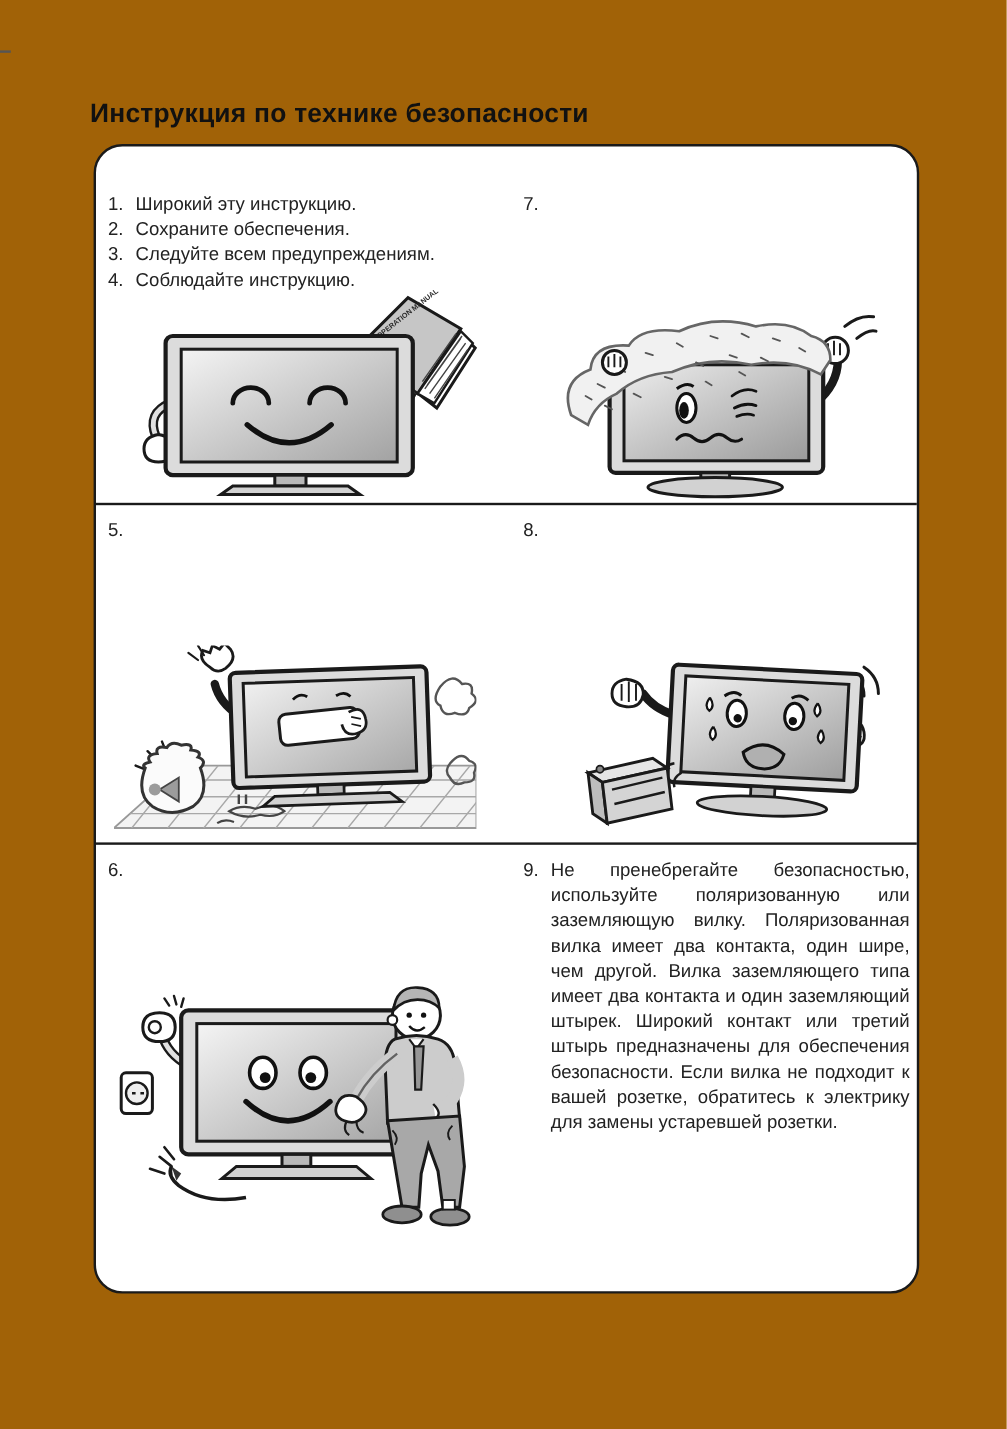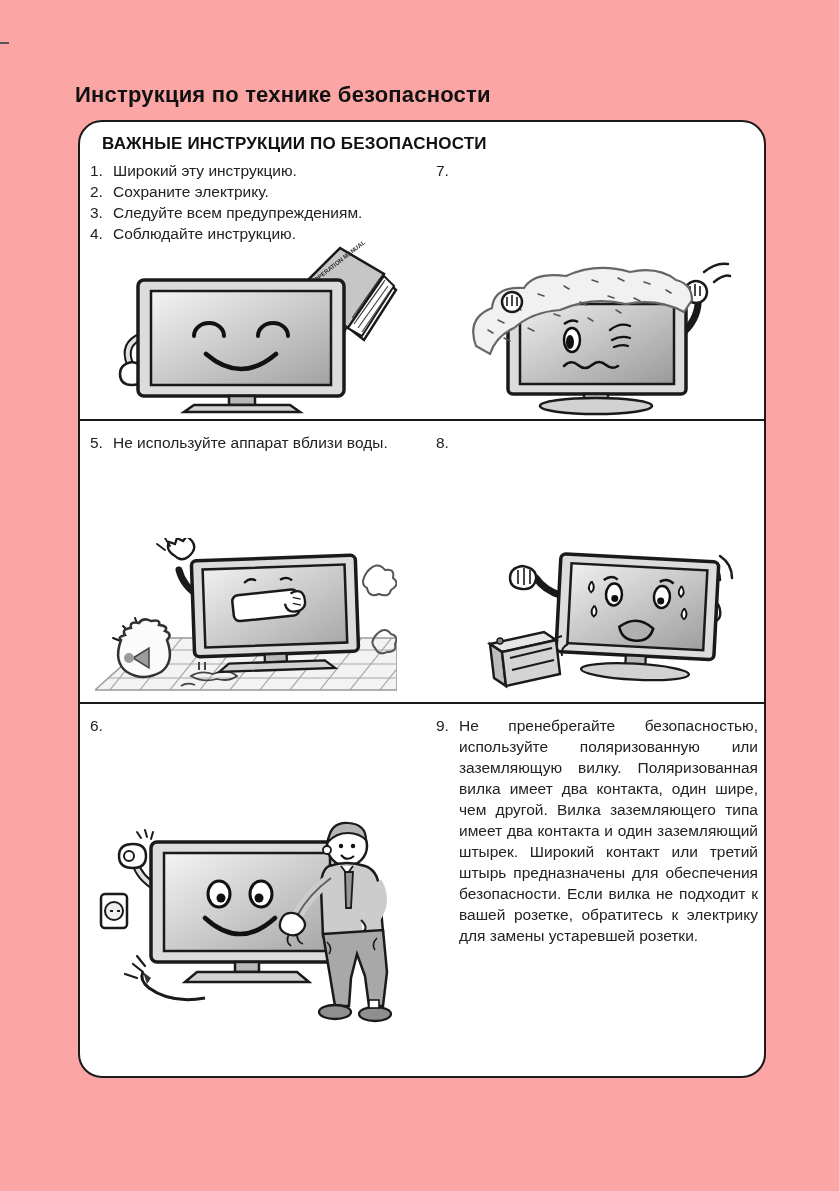--- a/index.html
+++ b/index.html
@@ -1,17 +1,17 @@
 <!DOCTYPE html>
 <html><head>
 <meta charset="utf-8">
 <style>
   html,body{margin:0;padding:0;background:#ffffff;}
   .page{
-    position:relative;width:839px;height:1191px;background:#fca5a5;
+    position:relative;width:839px;height:1191px;background:#a16207;
     font-family:"Liberation Sans", sans-serif;color:#1d1d1d;overflow:hidden;
   }
   .crop-mark{position:absolute;left:0;top:42px;width:9px;height:2px;background:#555;}
   .page-title{
     position:absolute;left:75px;top:82px;font-size:22px;font-weight:bold;
     letter-spacing:0.2px;color:#111;
   }
   .safety-box{
     position:absolute;left:78px;top:120px;width:688px;height:958px;
     border:2px solid #1a1a1a;border-radius:24px;box-sizing:border-box;background:#fff;
@@ -46,30 +46,29 @@
 <body>
 
 <div class="page">
 
   <div class="crop-mark"></div>
 
   <div class="page-title">Инструкция по технике безопасности</div>
 
   <div class="safety-box">
 
-    <h2 class="box-heading">ВАЖНЫЕ ИНСТРУКЦИИ ПО БЕЗОПАСНОСТИ</h2>
 
     <div class="col c-left-1 txt">
       <div class="item">
         <span class="num">1.</span>
         <span>Широкий эту инструкцию.</span>
       </div>
       <div class="item">
         <span class="num">2.</span>
-        <span>Сохраните электрику.</span>
+        <span>Сохраните обеспечения.</span>
       </div>
       <div class="item">
         <span class="num">3.</span>
         <span>Следуйте всем предупреждениям.</span>
       </div>
       <div class="item">
         <span class="num">4.</span>
         <span>Соблюдайте инструкцию.</span>
       </div>
     </div>
@@ -155,21 +154,20 @@
           <path d="M39 47 l0 9 M44 45 l0 11 M49 47 l0 9" stroke="#1a1a1a" stroke-width="1.6" fill="none"></path>
         </g>
       </svg>
     </div>
 
     <div class="divider divider-1"></div>
 
     <div class="col c-left-2 txt">
       <div class="item">
         <span class="num">5.</span>
-        <span>Не используйте аппарат вблизи воды.</span>
       </div>
     </div>
     <div class="col c-right-2 txt">
       <div class="item just">
         <span class="num">8.</span>
       </div>
     </div>
 
     <div class="illus il-3">
       <svg viewBox="0 0 302 158">

